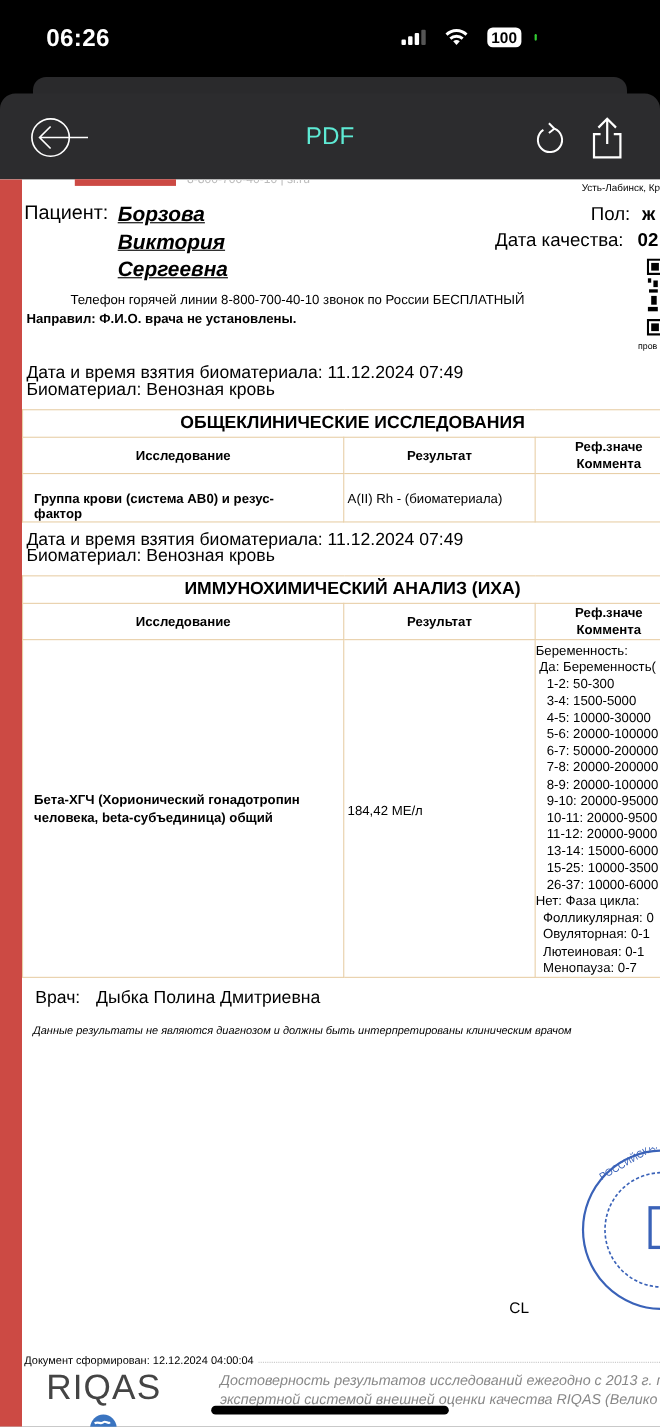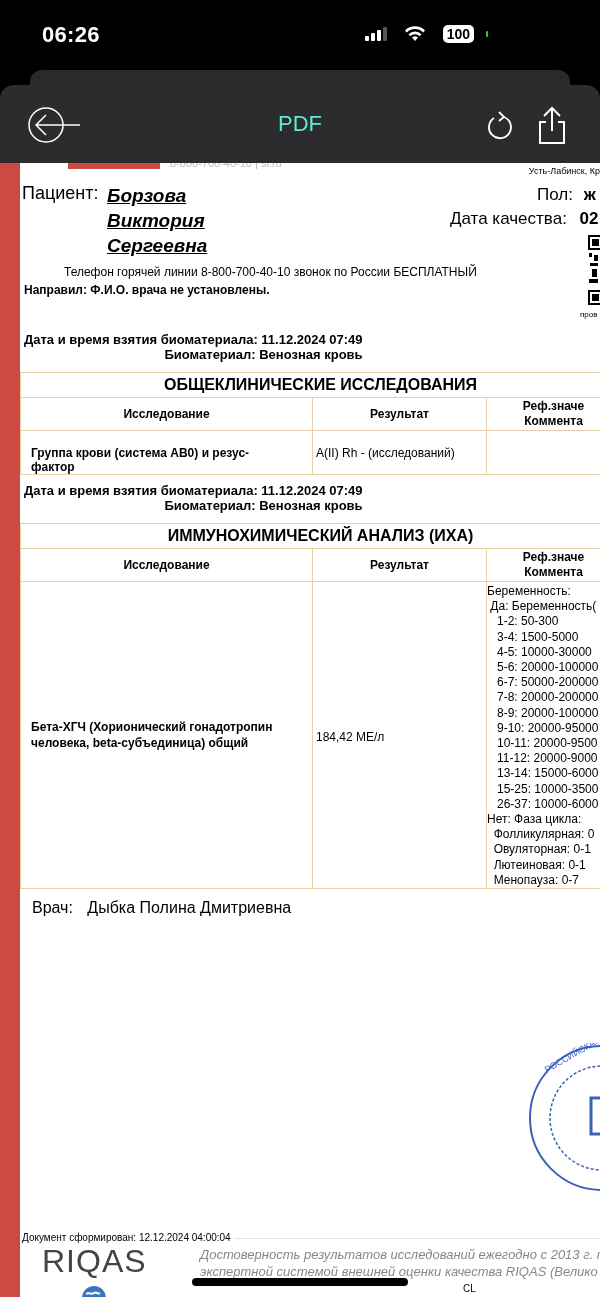--- a/index.html
+++ b/index.html
@@ -24,33 +24,33 @@
   .header-faded { position:absolute; left:170px; top:-6px; font-size:11px; color:#bbb; }
   .city { position:absolute; right:0; top:3px; font-size:9px; white-space:nowrap; }
   .patient-label { position:absolute; left:22px; top:20px; font-size:18px; }
   .patient-name { position:absolute; left:107px; top:20px; font-size:19px; font-weight:700; text-decoration:underline; line-height:25px;font-style:italic; }
   .sex-row { position:absolute; left:537px; top:22px; font-size:17px; white-space:nowrap; }
   .dob-row { position:absolute; left:450px; top:46px; font-size:17px; white-space:nowrap; }
   .qr { position:absolute; left:588px; top:72px; width:14px; height:72px; }
   .qr-caption { position:absolute; left:580px; top:147px; font-size:8px; }
   .hotline { position:absolute; left:24px; top:102px; font-size:12px;margin-left:40px; }
   .referrer { position:absolute; left:24px; top:120px; font-size:12px; font-weight:700; }
-  .meta { position:absolute; left:24px; font-size:13px; font-weight:700; line-height:15px;text-align:right; }
+  .meta { position:absolute; left:24px; font-size:16px; font-weight:400; line-height:15px; }
   table.lab { position:absolute; left:20px; border-collapse:collapse; width:600px; table-layout:fixed; }
   table.lab td, table.lab th { border:1.5px solid #e8cfa8; padding:0; }
   .sec-title { text-align:center; font-size:16px; font-weight:700; height:24px; }
   .col-head { font-size:12px; font-weight:700; text-align:center; height:32px; }
   .cell-name { font-size:12px; font-weight:700; padding-left:10px !important; vertical-align:middle; }
   .cell-res { font-size:12px; padding-left:3px !important; }
   .ref-list { font-size:12px; line-height:15.2px; white-space:pre; padding-top:2px !important; vertical-align:top; }
   .doctor { position:absolute; left:32px; top:736px; font-size:16px; }
   .disclaimer { position:absolute; left:30px; top:769px; font-size:10px; font-style:italic; white-space:nowrap; }
   .stamp { position:absolute; left:527px; top:880px; width:150px; height:150px; }
   .generated { position:absolute; left:22px; top:1069px; font-size:10px; }
-  .cl { position:absolute; left:463px; top:1120px; font-size:10px; }
+  .cl { position:absolute; left:463px; top:1018px; font-size:14px; }
   .dotted { position:absolute; left:235px; top:1075px; width:365px; border-top:1px dotted #ccc; }
   .riqas { position:absolute; left:42px; top:1080px; font-size:32px; color:#444; letter-spacing:1px; display:flex; align-items:center; gap:4px;flex-direction:column; }
   .riqas-text { position:absolute; left:200px; top:1083px; font-size:13px; font-style:italic; color:#888; line-height:17px; white-space:nowrap; }
   .home-indicator { position:absolute; left:192px; top:1115px; width:216px; height:8px; background:#000; border-radius:4px; }
 </style>
 </head>
 <body>
 
 <div class="status-bar">
   <div class="status-time">06:26</div>
@@ -146,21 +146,21 @@
           <td colspan="3" class="sec-title">ОБЩЕКЛИНИЧЕСКИЕ ИССЛЕДОВАНИЯ</td>
         </tr>
     <tr>
       <td class="col-head">Исследование</td>
       <td class="col-head">Результат</td>
       <td class="col-head" style="white-space:pre;line-height:15px">Реф.значе
 Коммента</td>
     </tr>
     <tr style="height:42px">
       <td class="cell-name" style="vertical-align:top;padding-top:15px">Группа крови (система АВ0) и резус-<br>фактор</td>
-      <td class="cell-res">A(II) Rh - (исследований)</td>
+      <td class="cell-res">A(II) Rh - (биоматериала)</td>
       <td class="cell-res"></td>
     </tr>
   </tbody>
     </table>
 
   <div class="meta" style="top:320px">
     <div>Дата и время взятия биоматериала: 11.12.2024 07:49</div>
     <div>Биоматериал: Венозная кровь</div>
   </div>
   <table class="lab" style="top:360px">
@@ -203,20 +203,21 @@
   Лютеиновая: 0-1
   Менопауза: 0-7</td>
     </tr>
   </tbody>
     </table>
 
   <div class="doctor">
     <span>Врач:</span>
     <span style="margin-left:10px">Дыбка Полина Дмитриевна</span>
   </div>
+  <div class="disclaimer">Данные результаты не являются диагнозом и должны быть интерпретированы клиническим врачом</div>
 
   <svg class="stamp" viewBox="0 0 150 150">
     <circle cx="75" cy="75" r="72" fill="none" stroke="#3a62b8" stroke-width="2"></circle>
     <circle cx="75" cy="75" r="52" fill="none" stroke="#3a62b8" stroke-width="1.5" stroke-dasharray="3 2"></circle>
     <rect x="64" y="55" width="16" height="36" fill="none" stroke="#3a62b8" stroke-width="3"></rect>
     <text x="20" y="30" font-size="9" fill="#3a62b8" font-family="Liberation Sans, sans-serif" transform="rotate(-30 20 30)">РОССИЙСКАЯ</text>
   </svg>
 
   <div class="generated">Документ сформирован: 12.12.2024 04:00:04</div>
   <div class="dotted"></div>

